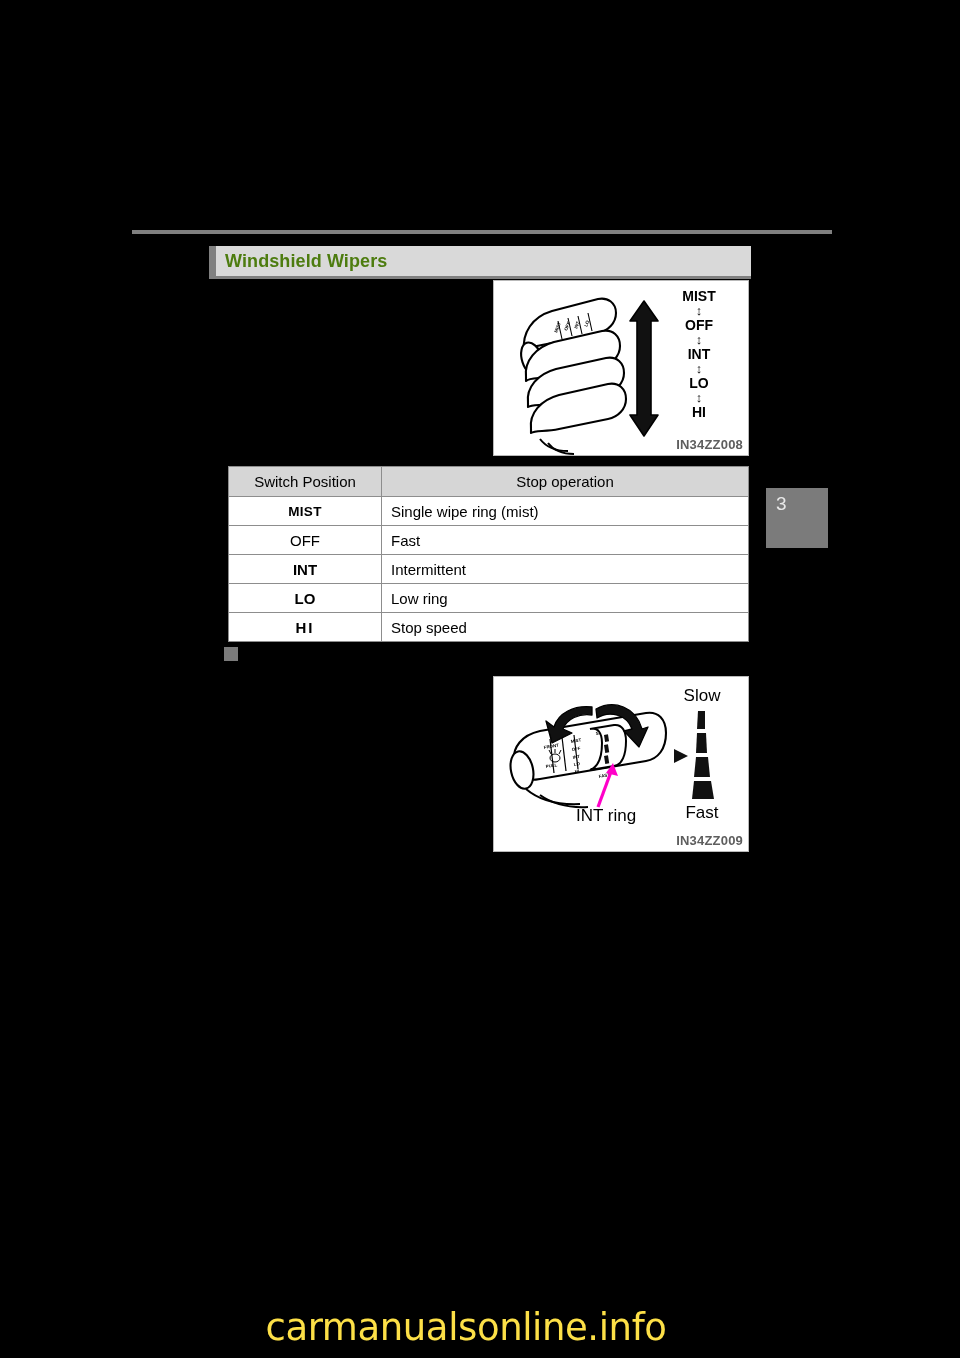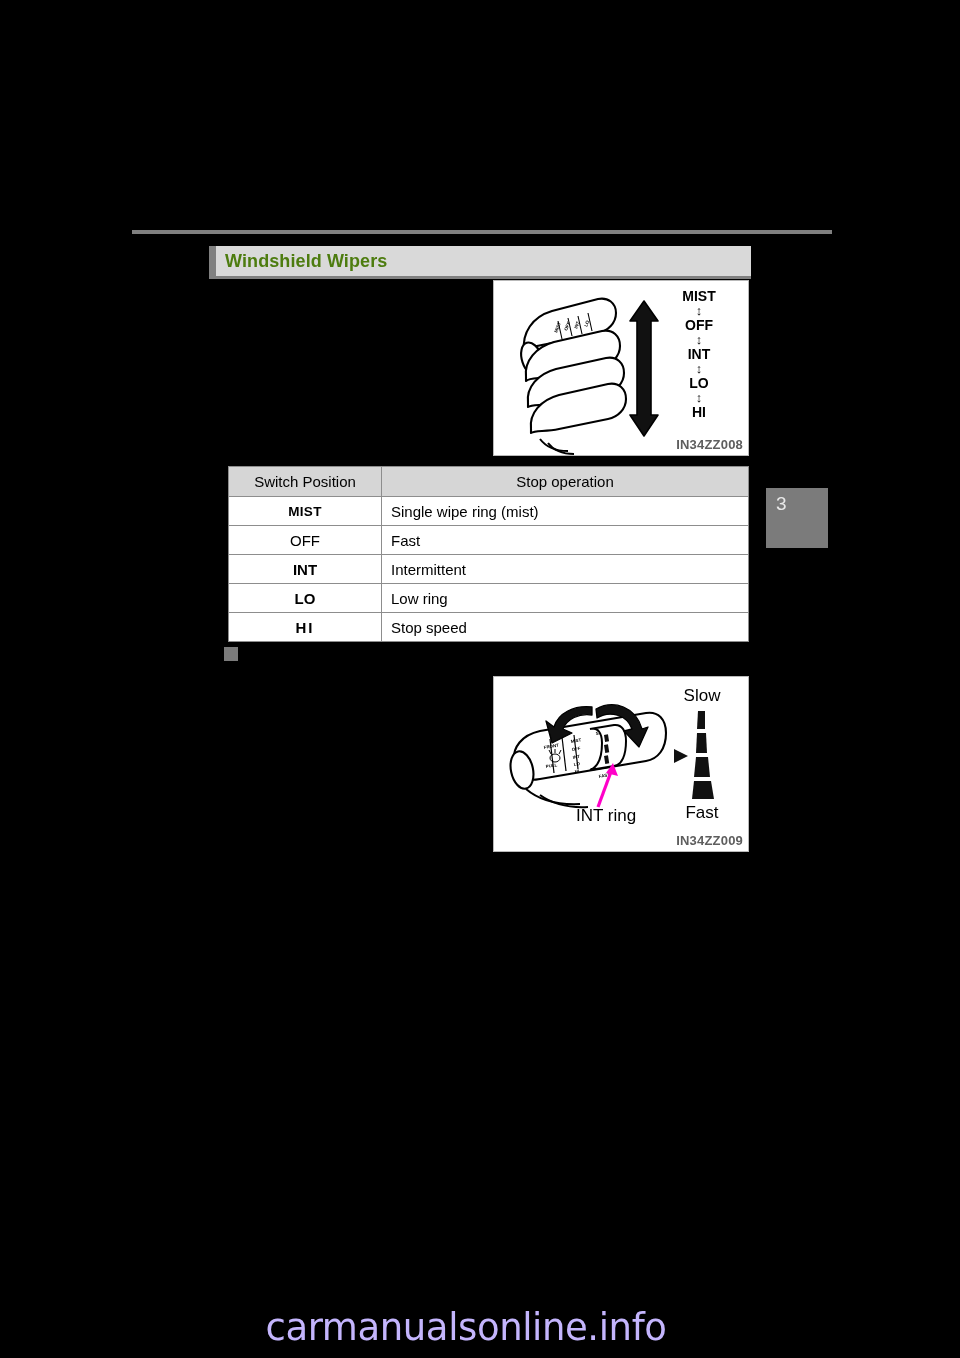--- a/index.html
+++ b/index.html
@@ -211,21 +211,21 @@
   }
 
   
   .watermark {
     position: absolute;
     left: 0;
     top: 1308px;
     width: 932px;
     text-align: center;
     font-size: 37px;
-    color: #c4b5fd;
+    color: #fde047;
     letter-spacing: -0.4px;
     line-height: 40px;
     font-family: "DejaVu Sans", sans-serif;
     white-space: nowrap;
   }
 </style>
 </head>
 <body>
 
 <div id="page-root">

